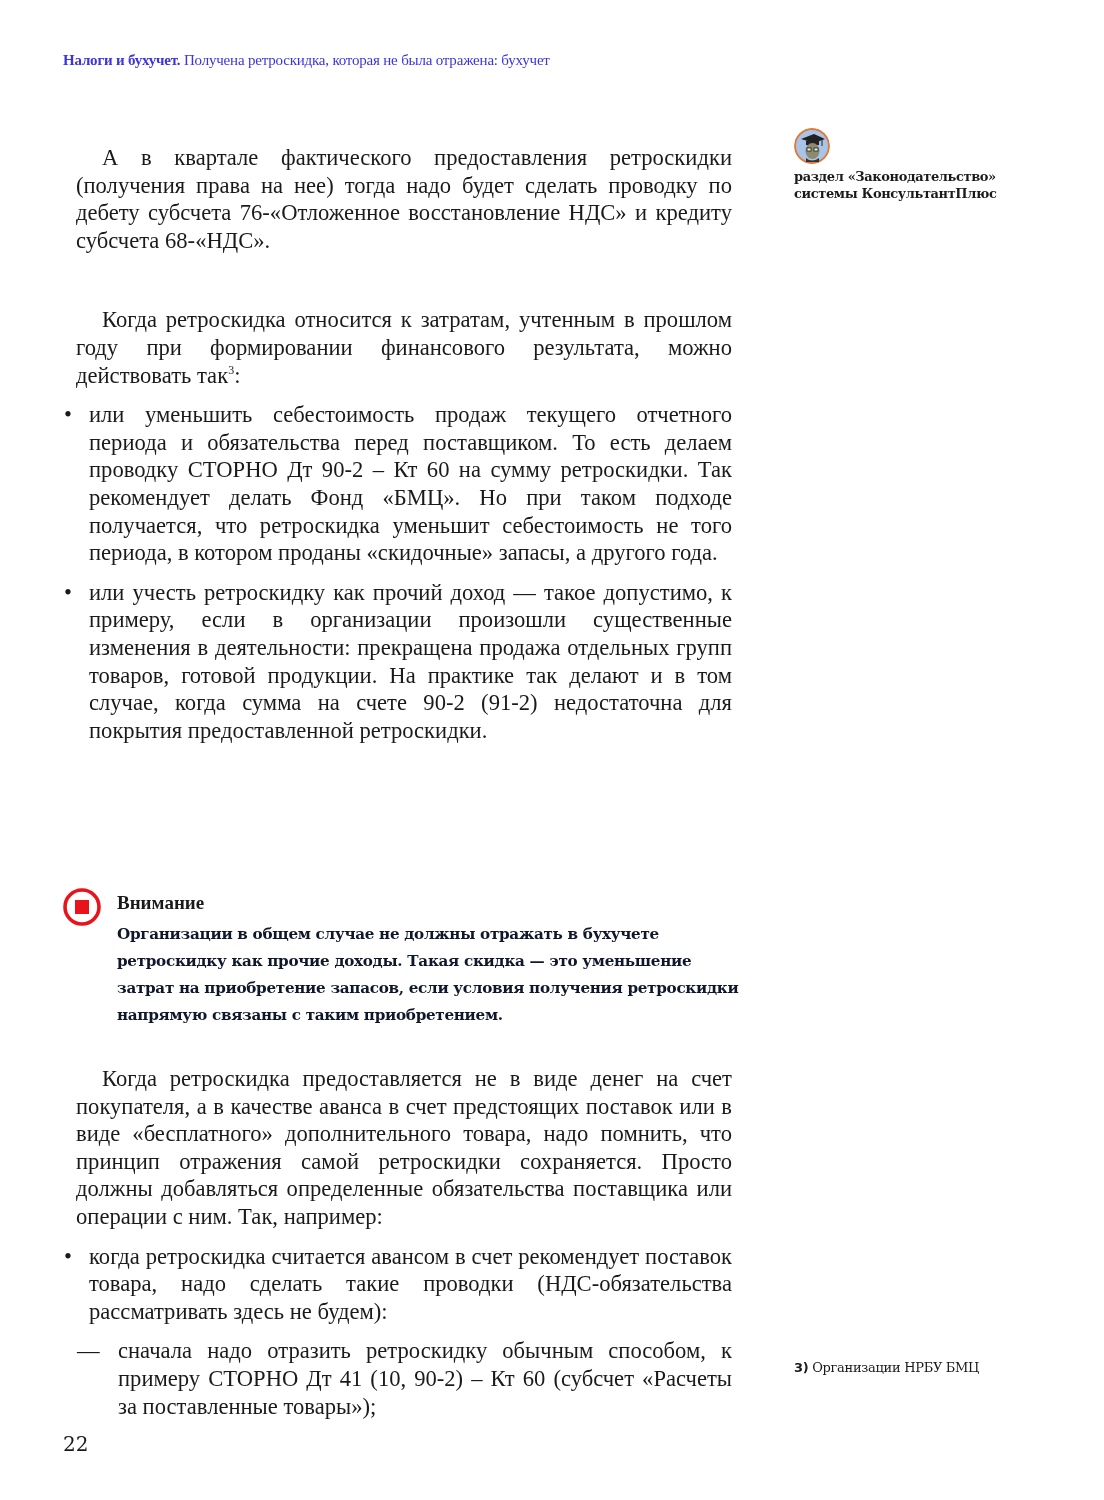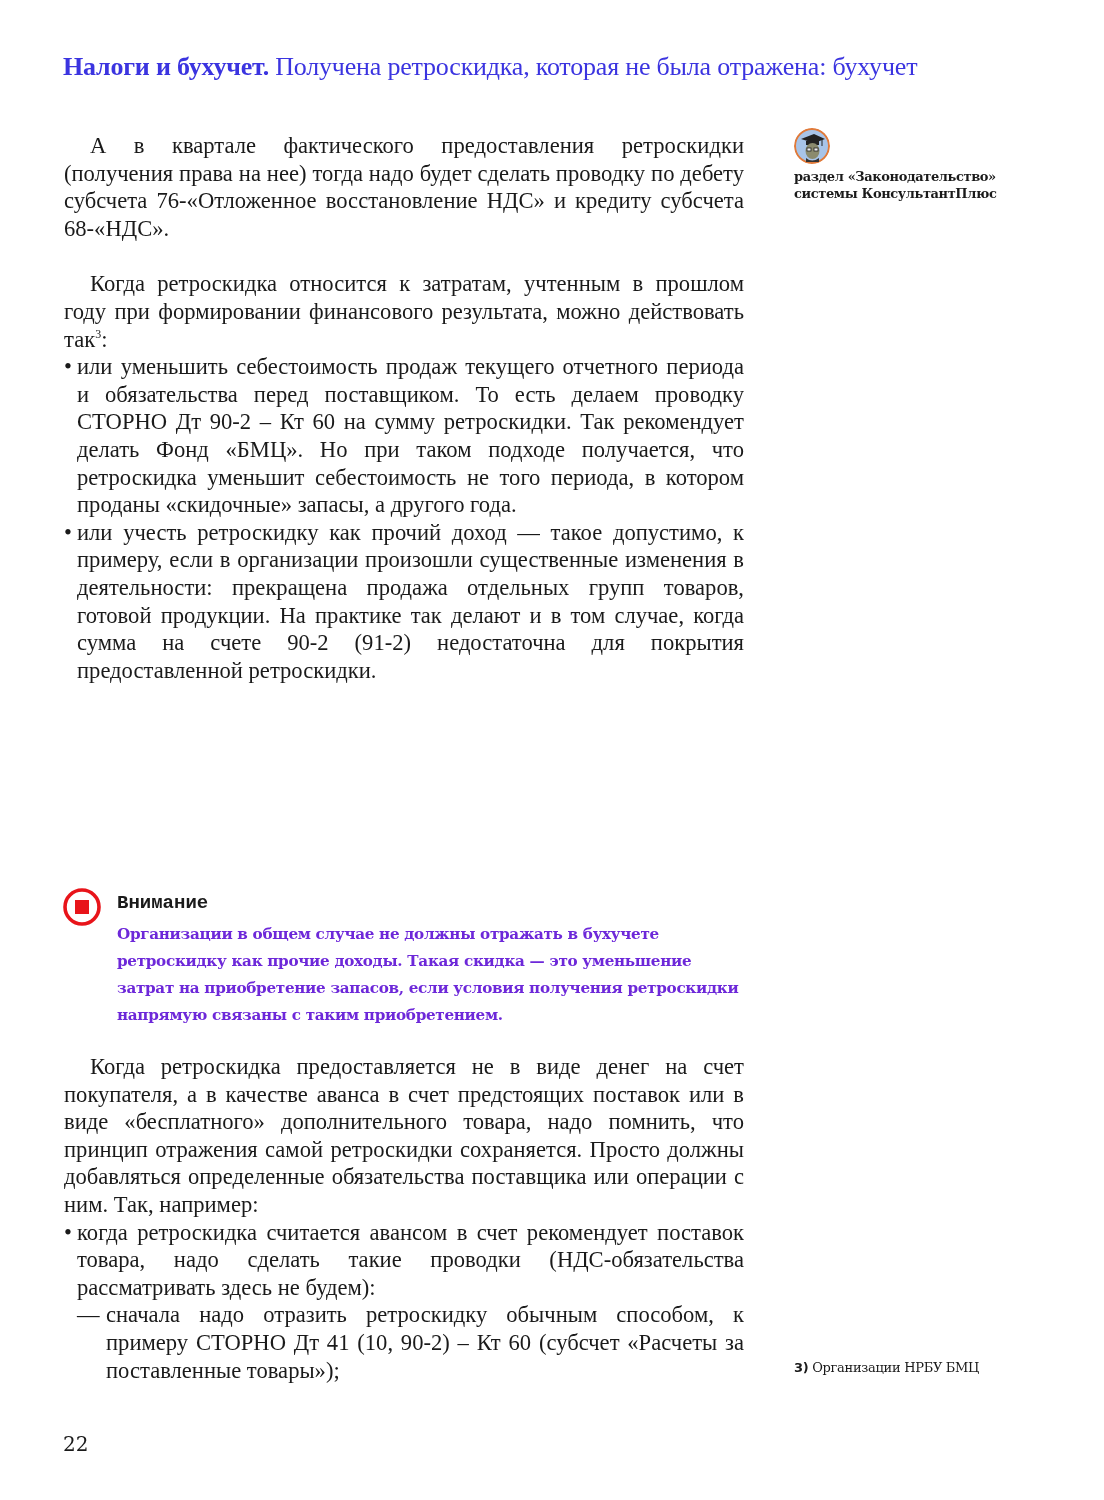--- a/index.html
+++ b/index.html
@@ -13,40 +13,40 @@
       position: relative;
       overflow: hidden;
       font-family: "DejaVu Serif", serif;
       color: #1a1a1a;
     }
     .header {
       position: absolute;
       left: 63px;
       top: 52px;
       font-family: "Liberation Serif", serif;
-      font-size: 26px;
+      font-size: 15px;
       color: #3b34e0;
       white-space: nowrap;
       letter-spacing: -0.2px;
     }
     .header .hb { font-weight: bold; }
 
     .main {
       position: absolute;
       left: 64px;
       top: 132px;
       width: 680px;
       font-family: "Liberation Serif", serif;
       font-size: 22.6px;
       line-height: 27.6px;
       color: #1a1a1a;
       text-align: justify;
     }
     .main p {
-      margin: 0;
+      margin: 12px;
     }
     .indent { text-indent: 26px; }
     .gap { height: 28px; }
     .sit-label {
       font-weight: bold;
       font-style: italic;
     }
     .bullet {
       position: relative;
       padding-left: 13px;
@@ -81,36 +81,36 @@
       position: absolute;
       left: 0;
       top: 2px;
       width: 40px;
       height: 40px;
     }
     .warn-title {
       position: absolute;
       left: 55px;
       top: 7px;
-      font-family: Liberation Mono, monospace;
+      font-family: Liberation Serif, serif;
       font-weight: bold;
       font-size: 19px;
       color: #1a1a1a;
       white-space: nowrap;
     }
     .warn-text {
       position: absolute;
       left: 55px;
       top: 36px;
       width: 630px;
       font-family: "DejaVu Serif", serif;
       font-weight: bold;
       font-size: 15.2px;
       line-height: 27px;
-      color: #6d28d9;
+      color: #0f172a;
       letter-spacing: -0.3px;
     }
 
     .sidebar {
       position: absolute;
       left: 794px;
       top: 128px;
       width: 240px;
     }
     .avatar {

